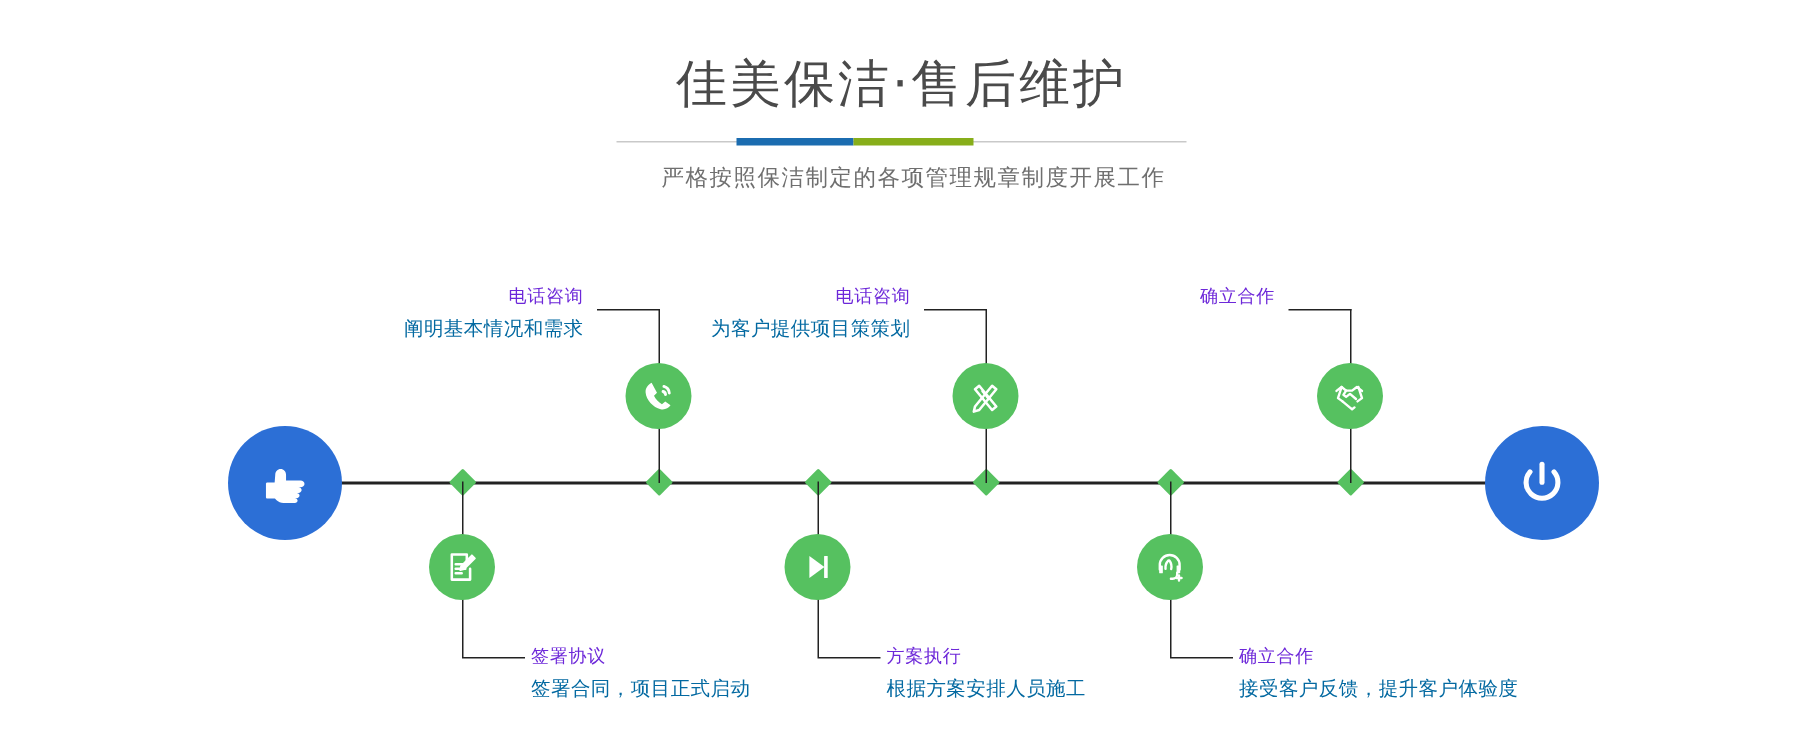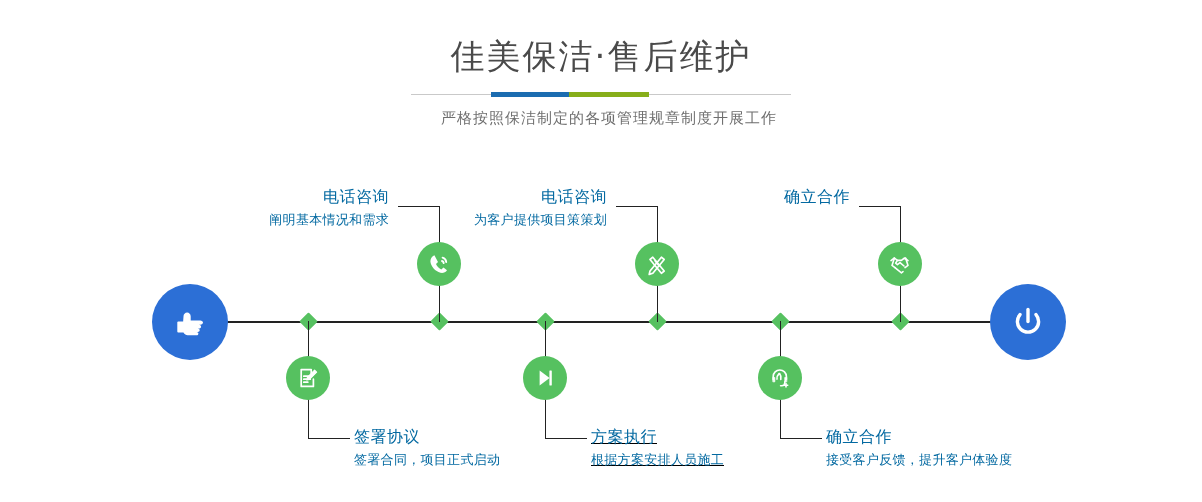--- a/index.html
+++ b/index.html
@@ -136,23 +136,23 @@
     position: absolute;
     background: #222222;
   }
   .conn-v { width: 1px; }
   .conn-h { height: 1px; }
 
   .label-block {
     position: absolute;
   }
   .label-title {
-    font-size: 16px;
+    font-size: 12px;
     line-height: 20px;
-    color: #0369a1;
+    color: #6d28d9;
     letter-spacing: 0.5px;
     white-space: nowrap;
   }
   .label-desc {
     font-size: 13px;
     line-height: 19px;
     color: #0369a1;
     letter-spacing: 0.3px;
     white-space: nowrap;
     margin-top: 3px;
@@ -266,21 +266,21 @@
     <div class="node" style="left:523px; top:356px;">
       <span>
         <svg width="26" height="26" viewBox="0 0 26 26">
           <g fill="#ffffff">
             <path d="M7.6 5.6 L17.6 13.0 7.6 20.4 z"></path>
             <rect x="17.4" y="5.6" width="2.4" height="14.8" rx="0.4"></rect>
           </g>
         </svg>
       </span>
     </div>
-    <div class="label-block align-left" style="left:591px; top:427px; width:230px;text-decoration:underline;">
+    <div class="label-block align-left" style="left:591px; top:427px; width:230px;">
       <div class="label-title">方案执行</div>
       <div class="label-desc">根据方案安排人员施工</div>
     </div>
 
     <div class="diamond" style="left:894px; top:315px;"></div>
     <div class="connector conn-v" style="left:900px; top:206px; height:116px;"></div>
     <div class="connector conn-h" style="left:859px; top:206px; width:42px;"></div>
     <div class="node" style="left:878px; top:242px;">
       <span>
         <svg width="26" height="26" viewBox="0 0 26 26">

